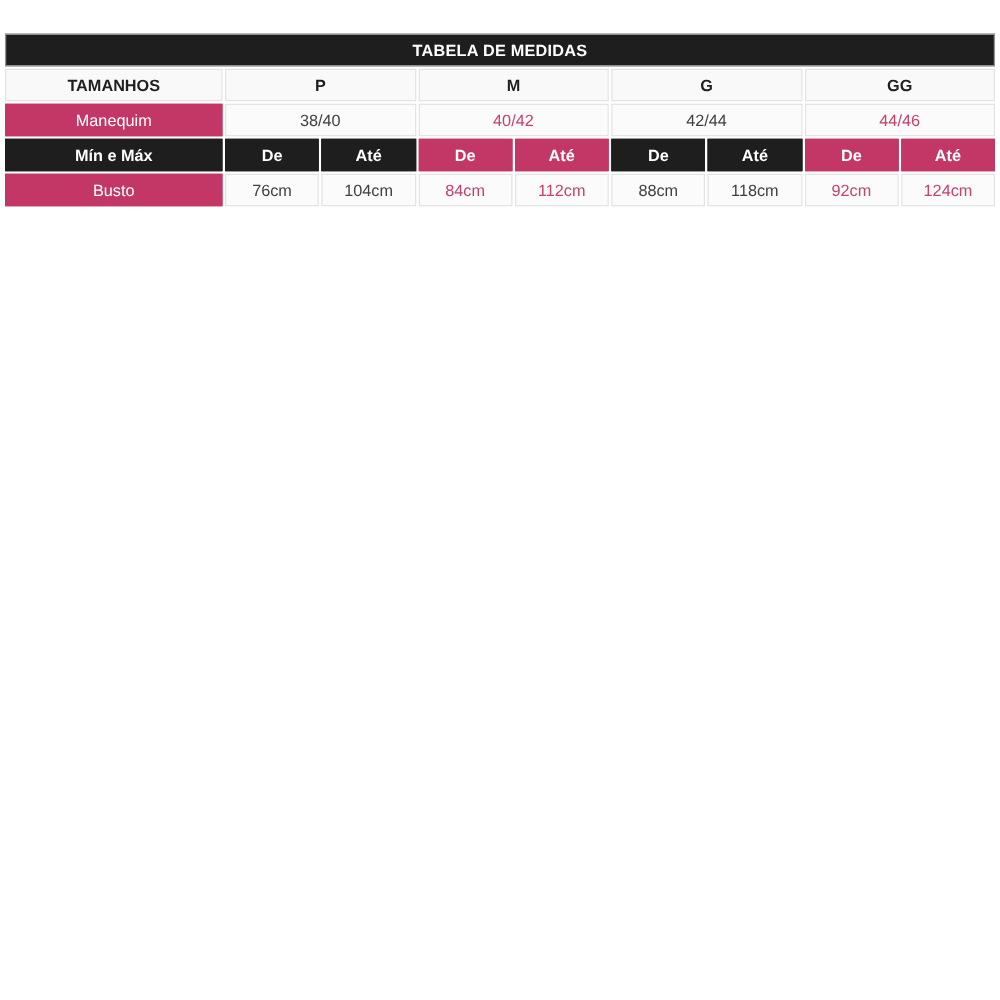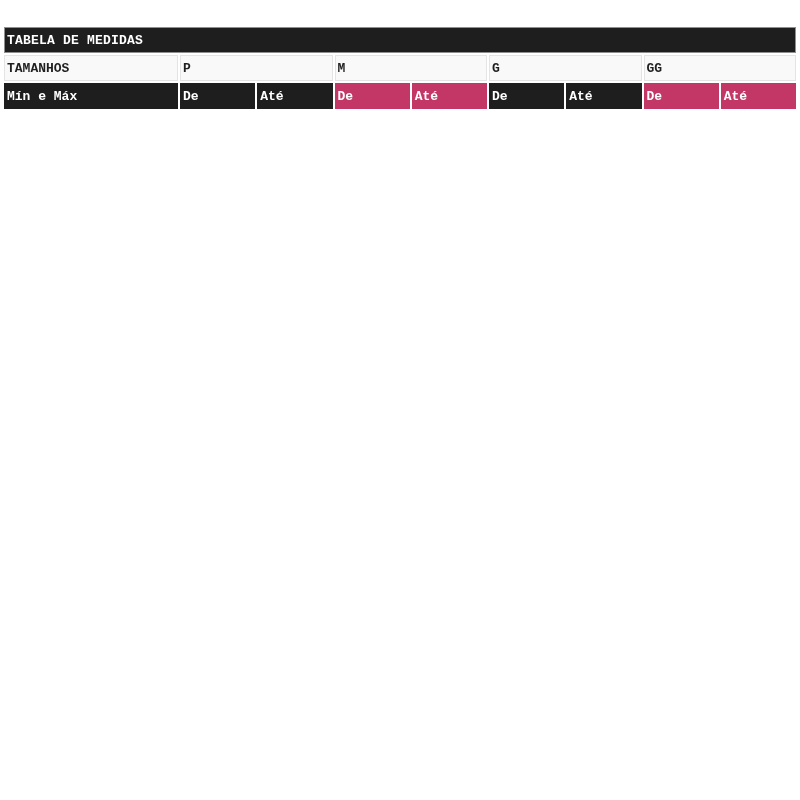--- a/index.html
+++ b/index.html
@@ -22,27 +22,26 @@
     padding:25px 2px 0 2px;
   }
   table.size-chart{
     width:100%;
     table-layout:fixed;
     border-collapse:separate;
     border-spacing:2px;
   }
   td{
     height:26px;
-    text-align:left;
+    text-align:center;
     vertical-align:middle;
     font-size:13px;
     padding:0 2px;
     overflow:hidden;
     white-space:nowrap;
-    font-family:Liberation Mono, monospace;
   }
   td.t-title{
     background:var(--black);
     color:#ffffff;
     font-weight:bold;
     border:1px solid #8f8f8f;
     letter-spacing:.2px;
   }
   td.t-hdr{
     background:#f9f9f9;
@@ -106,30 +105,48 @@
     </tr>
 
     <tr>
       <td class="t-hdr">TAMANHOS</td>
       <td colspan="2" class="t-hdr">P</td>
       <td colspan="2" class="t-hdr">M</td>
       <td colspan="2" class="t-hdr">G</td>
       <td colspan="2" class="t-hdr">GG</td>
     </tr>
 
+    <tr>
+      <td class="lab-pink">Manequim</td>
+      <td colspan="2" class="t-light">38/40</td>
+      <td colspan="2" class="t-light pinktxt">40/42</td>
+      <td colspan="2" class="t-light">42/44</td>
+      <td colspan="2" class="t-light pinktxt">44/46</td>
+    </tr>
 
     <tr>
       <td class="lab-dark">Mín e Máx</td>
       <td class="sub-dark">De</td>
       <td class="sub-dark">Até</td>
       <td class="sub-pink">De</td>
       <td class="sub-pink">Até</td>
       <td class="sub-dark">De</td>
       <td class="sub-dark">Até</td>
       <td class="sub-pink">De</td>
       <td class="sub-pink">Até</td>
     </tr>
 
 
+    <tr>
+      <td class="lab-pink">Busto</td>
+      <td class="t-light">76cm</td>
+      <td class="t-light">104cm</td>
+      <td class="t-light pinktxt">84cm</td>
+      <td class="t-light pinktxt">112cm</td>
+      <td class="t-light">88cm</td>
+      <td class="t-light">118cm</td>
+      <td class="t-light pinktxt">92cm</td>
+      <td class="t-light pinktxt">124cm</td>
+    </tr>
 
   </tbody>
     </table>
 </div>
 
 </body></html>

